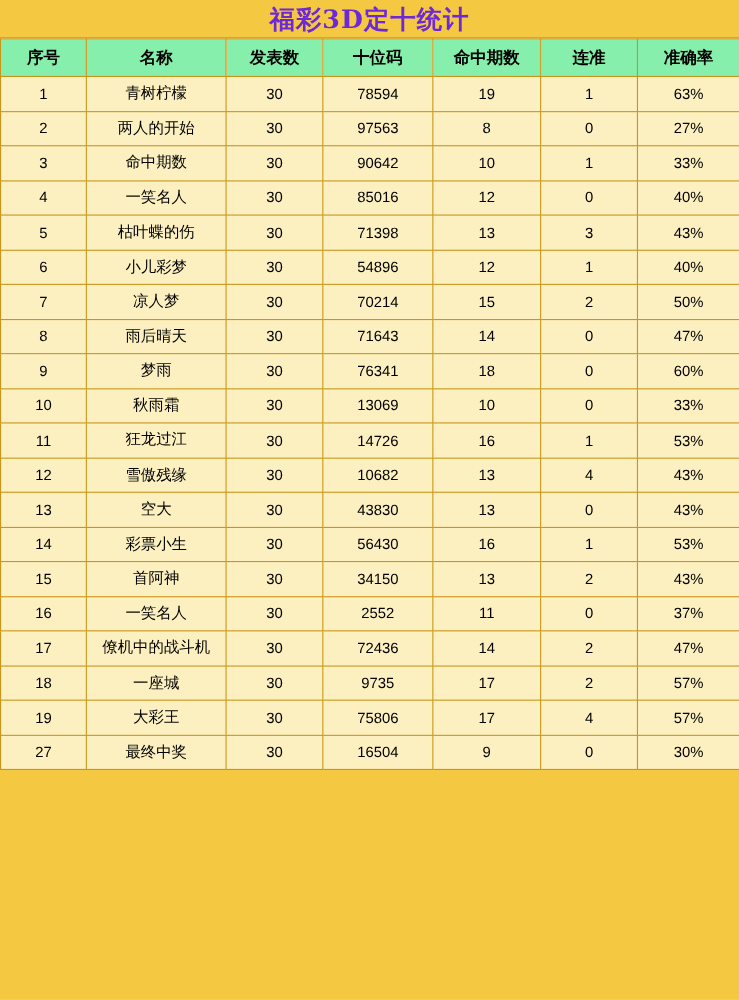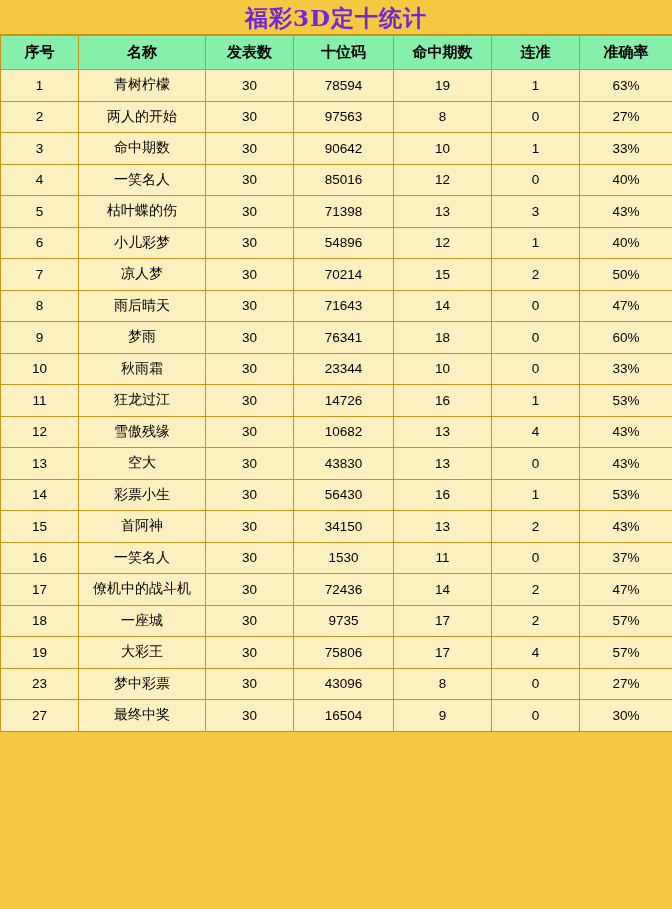--- a/index.html
+++ b/index.html
@@ -194,21 +194,21 @@
           <td class="num">30</td>
           <td class="num">76341</td>
           <td class="num">18</td>
           <td class="num">0</td>
           <td class="num">60%</td>
         </tr>
         <tr>
           <td class="num">10</td>
           <td class="name">秋雨霜</td>
           <td class="num">30</td>
-          <td class="num">23344</td>
+          <td class="num">13069</td>
           <td class="num">10</td>
           <td class="num">0</td>
           <td class="num">33%</td>
         </tr>
         <tr>
           <td class="num">11</td>
           <td class="name">狂龙过江</td>
           <td class="num">30</td>
           <td class="num">14726</td>
           <td class="num">16</td>
@@ -248,21 +248,21 @@
           <td class="num">30</td>
           <td class="num">34150</td>
           <td class="num">13</td>
           <td class="num">2</td>
           <td class="num">43%</td>
         </tr>
         <tr>
           <td class="num">16</td>
           <td class="name">一笑名人</td>
           <td class="num">30</td>
-          <td class="num">1530</td>
+          <td class="num">2552</td>
           <td class="num">11</td>
           <td class="num">0</td>
           <td class="num">37%</td>
         </tr>
         <tr>
           <td class="num">17</td>
           <td class="name">僚机中的战斗机</td>
           <td class="num">30</td>
           <td class="num">72436</td>
           <td class="num">14</td>
@@ -281,29 +281,20 @@
         <tr>
           <td class="num">19</td>
           <td class="name">大彩王</td>
           <td class="num">30</td>
           <td class="num">75806</td>
           <td class="num">17</td>
           <td class="num">4</td>
           <td class="num">57%</td>
         </tr>
         <tr>
-          <td class="num">23</td>
-          <td class="name">梦中彩票</td>
-          <td class="num">30</td>
-          <td class="num">43096</td>
-          <td class="num">8</td>
-          <td class="num">0</td>
-          <td class="num">27%</td>
-        </tr>
-        <tr>
           <td class="num">27</td>
           <td class="name">最终中奖</td>
           <td class="num">30</td>
           <td class="num">16504</td>
           <td class="num">9</td>
           <td class="num">0</td>
           <td class="num">30%</td>
         </tr>
       </tbody>
   </table>

